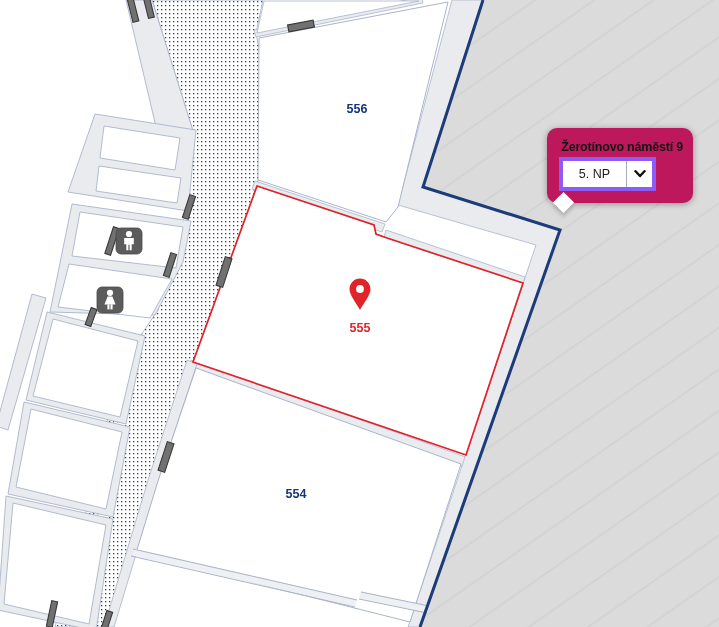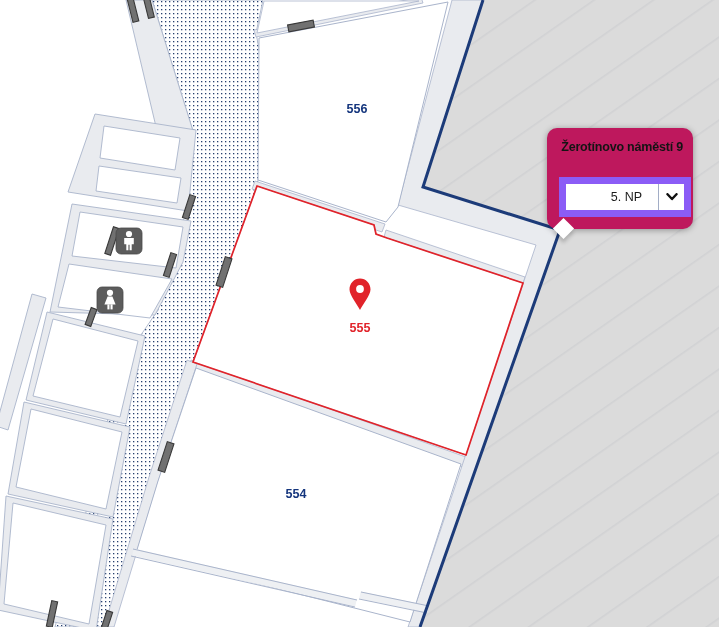--- a/index.html
+++ b/index.html
@@ -18,22 +18,22 @@
   }
   .info-card .tail{
     position:absolute;left:9px;bottom:-7px;width:15px;height:15px;background:#fff;
     transform:rotate(45deg);box-shadow:3px 3px 4px rgba(0,0,0,.18);
   }
   .card-title,.card-subtitle{
     position:relative;font-size:12.5px;font-weight:bold;color:#141414;
     line-height:1.4;white-space:nowrap;letter-spacing:-0.2px;
   }
   .floor-select{
-    position:relative;margin-top:20px;width:89px;height:26px;background:#fff;
-    border:7px solid #8b5cf6;display:flex;align-items:stretch;cursor:pointer;padding-left:29px;
+    position:relative;margin-top:0;width:89px;height:26px;background:#fff;
+    border:4px solid #8b5cf6;display:flex;align-items:stretch;cursor:pointer;
   }
   .floor-select .value{
     flex:1;display:flex;align-items:center;justify-content:center;
     font-size:12.5px;color:#1c1c1c;
   }
   .floor-select .divider{width:1px;background:#a2adc6;}
   .floor-select .chev{width:25px;display:flex;align-items:center;justify-content:center;}
 </style>
 </head>
 <body>

